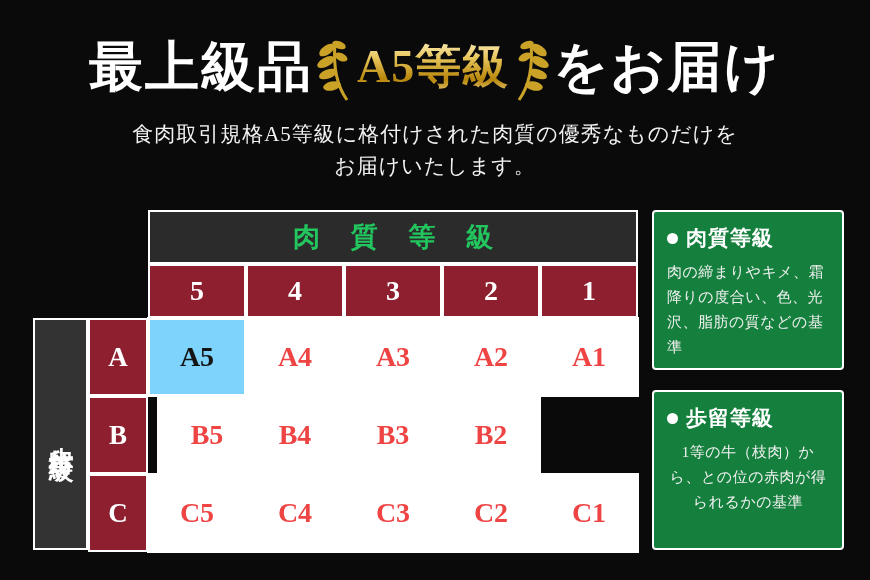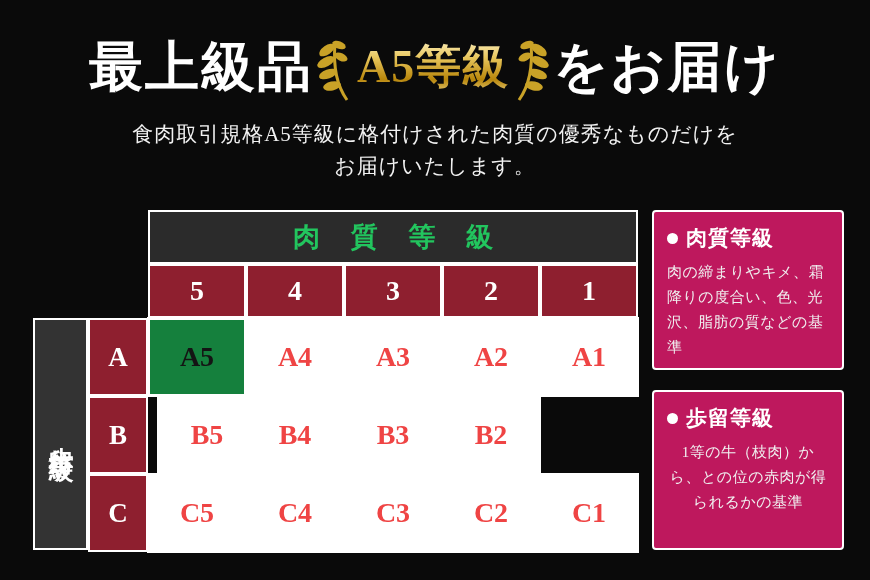--- a/index.html
+++ b/index.html
@@ -126,34 +126,34 @@
   .data-cell {
     width: 98px; height: 78px;
     background: #ffffff;
     border: 2px solid #ffffff;
     outline: 1px solid #ffffff;
     font-size: 28px;
     font-weight: bold;
     color: #ef4444;
   }
   .data-cell.hl {
-    background: #15803d;
+    background: #7dd3fc;
     color: #141414;
   }
 
   
   .legend-box {
     position: absolute;
     left: 652px;
     width: 192px;
     box-sizing: border-box;
     border: 2px solid #ffffff;
     border-radius: 4px;
     padding: 12px 13px 14px 13px;
-    background: #be185d;
+    background: #15803d;
   }
   #legend-1 { top: 210px; height: 160px; }
   #legend-2 { top: 390px; height: 160px; }
   .legend-title {
     display: flex;
     align-items: center;
     font-size: 21px;
     font-weight: bold;
     color: #ffffff;
     letter-spacing: 1px;

